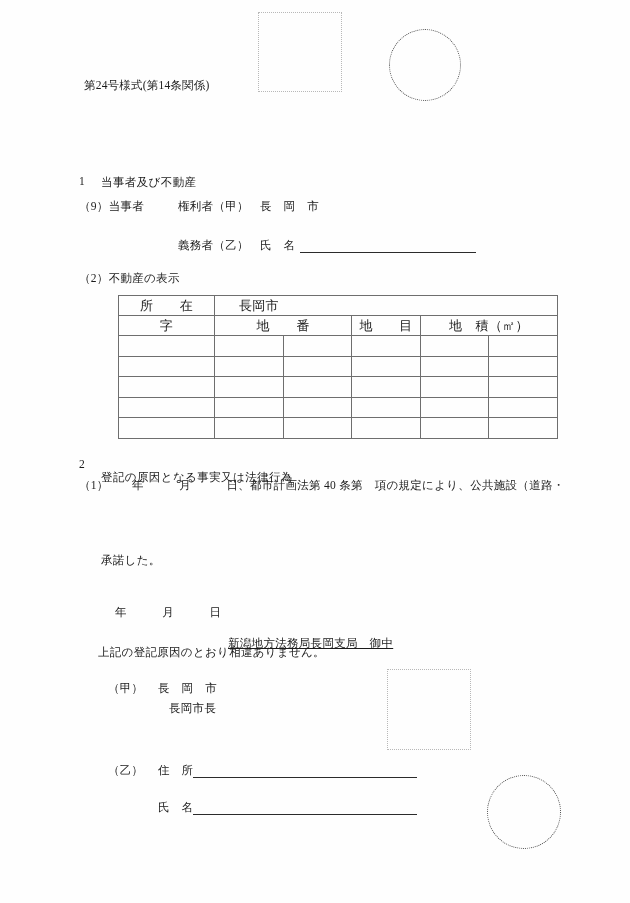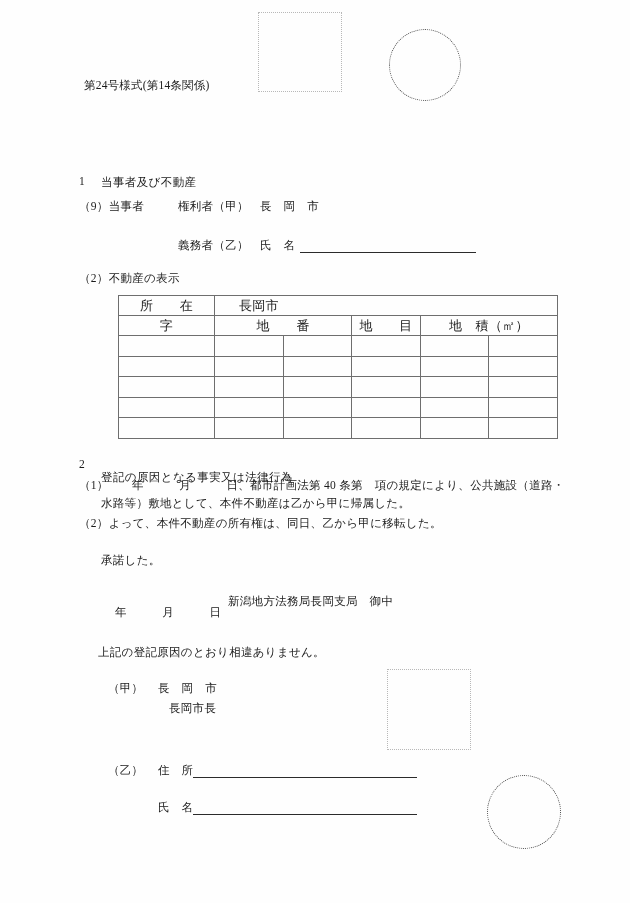--- a/index.html
+++ b/index.html
@@ -164,28 +164,26 @@
         <td></td>
       </tr>
     </tbody>
   </table>
 
   <div class="abs sec-head" style="left:79px; top:458px;">2</div>
   <div class="abs sec-head" style="left:101px; top:458px;margin-top:12px;">登記の原因となる事実又は法律行為</div>
 
   <div class="abs body-line" style="left:79px; top:478px;">（1）</div>
   <div class="abs body-line" style="left:132px; top:478px;">年　　　月　　　日、都市計画法第 40 条第　項の規定により、公共施設（道路・</div>
-  <div class="abs body-line" style="left:101px; top:496px;">水路等）敷地として、本件不動産は乙から甲に帰属した。</div>
-
-  <div class="abs body-line" style="left:79px; top:516px;">（2）よって、本件不動産の所有権は、同日、乙から甲に移転した。</div>
+
 
   <div class="abs body-line" style="left:101px; top:553px;">承諾した。</div>
 
   <div class="abs body-line" style="left:115px; top:605px;">年　　　月　　　日</div>
-  <div class="abs body-line" style="left:228px; top:594px;">新潟地方法務局長岡支局　御中</div>
+  <div class="abs body-line" style="left:228px; top:636px;text-decoration:underline;">新潟地方法務局長岡支局　御中</div>
 
   <div class="abs body-line" style="left:98px; top:645px;">上記の登記原因のとおり相違ありません。</div>
 
   <div class="stamp-box" style="left:387px; top:669px; width:84px; height:81px;"></div>
 
   <div class="abs body-line" style="left:108px; top:681px;">（甲）</div>
   <div class="abs body-line" style="left:158px; top:681px;">長　岡　市</div>
   <div class="abs body-line" style="left:169px; top:701px;">長岡市長</div>
 
   <div class="abs body-line" style="left:108px; top:763px;">（乙）</div>

